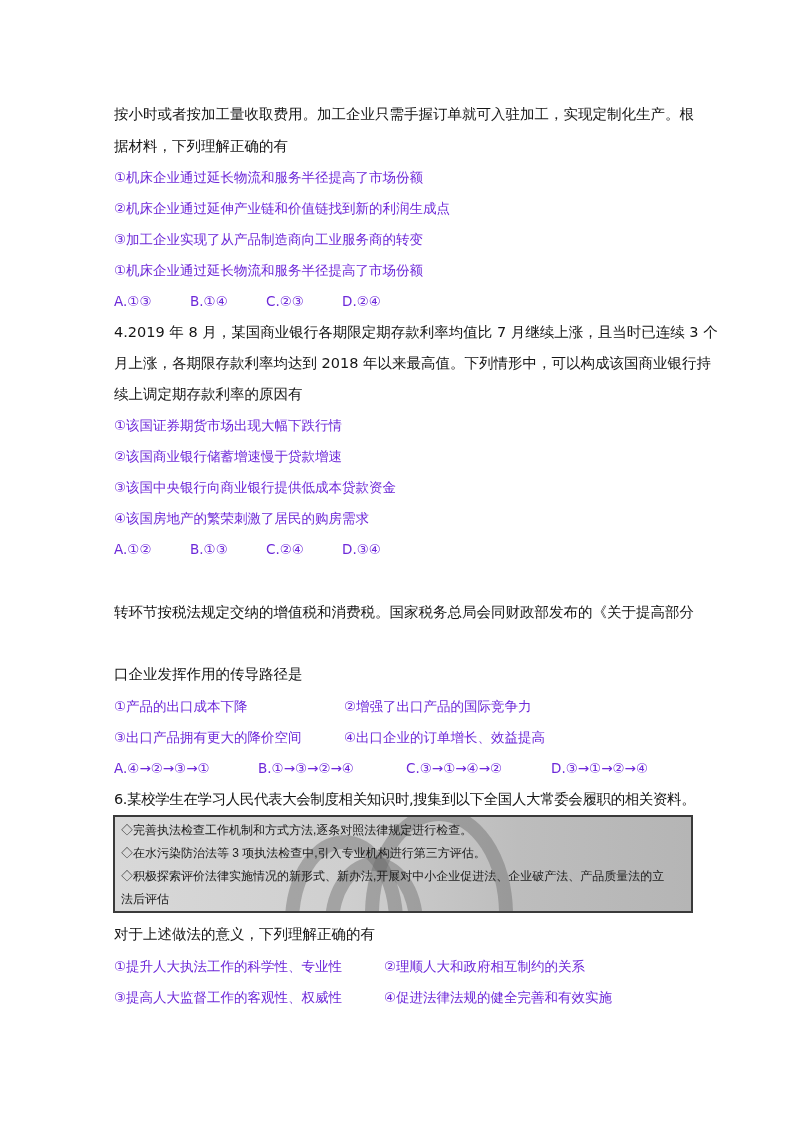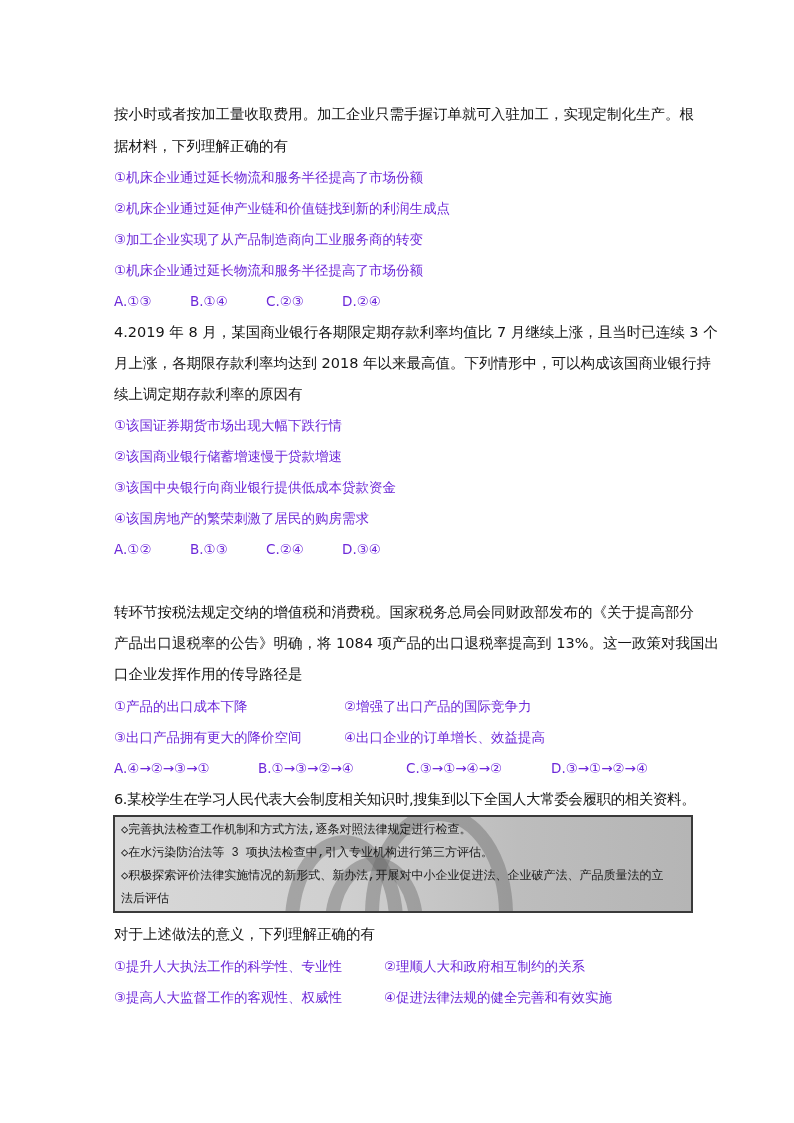--- a/index.html
+++ b/index.html
@@ -6,21 +6,21 @@
     body { width: 794px; height: 1123px; position: relative; overflow: hidden;
            font-family: "DejaVu Sans", "Liberation Sans", sans-serif; color: #111; }
     .page { position: absolute; left: 0; top: 0; width: 636px; height: 1123px; }
     .line { position: absolute; left: 114px; font-size: 14.5px; line-height: 18px; white-space: nowrap; color: #151515; }
     .opt { font-size: 13.5px; color: #6d28d9; }
     .choices span { display: inline-block; }
     .box { position: absolute; left: 113px; top: 815px; width: 580px; height: 98px;
            border: 2px solid #3a3a3a; box-sizing: border-box;
            background: linear-gradient(90deg, #d8d8d8 0%, #cfcfcf 40%, #bdbdbd 70%, #b5b5b5 100%); overflow: hidden; }
     .box .arc { position: absolute; border-radius: 50% 50% 0 0; border: 14px solid rgba(110,110,110,0.45); border-bottom: none; }
-    .box .bl { position: absolute; left: 6px; font-family: Liberation Mono, monospace; font-size: 12px; line-height: 15px; color: #1a1a1a; white-space: nowrap; }
+    .box .bl { position: absolute; left: 6px; font-family: Liberation Sans, sans-serif; font-size: 12px; line-height: 15px; color: #1a1a1a; white-space: nowrap; }
   </style>
 </head>
 <body>
 
 <div class="page">
 
   <div class="line" style="top:105px">按小时或者按加工量收取费用。加工企业只需手握订单就可入驻加工，实现定制化生产。根</div>
   <div class="line" style="top:137px">据材料，下列理解正确的有</div>
   <div class="line opt" style="top:168px">①机床企业通过延长物流和服务半径提高了市场份额</div>
   <div class="line opt" style="top:199px">②机床企业通过延伸产业链和价值链找到新的利润生成点</div>
@@ -35,21 +35,20 @@
   <div class="line" style="top:385px">续上调定期存款利率的原因有</div>
   <div class="line opt" style="top:416px">①该国证券期货市场出现大幅下跌行情</div>
   <div class="line opt" style="top:447px">②该国商业银行储蓄增速慢于贷款增速</div>
   <div class="line opt" style="top:478px">③该国中央银行向商业银行提供低成本贷款资金</div>
   <div class="line opt" style="top:509px">④该国房地产的繁荣刺激了居民的购房需求</div>
   <div class="line opt choices" style="top:540px">
     <span style="width:76px">A.①②</span><span style="width:76px">B.①③</span><span style="width:76px">C.②④</span><span>D.③④</span>
   </div>
 
   <div class="line" style="top:603px">转环节按税法规定交纳的增值税和消费税。国家税务总局会同财政部发布的《关于提高部分</div>
-  <div class="line" style="top:634px">产品出口退税率的公告》明确，将 1084 项产品的出口退税率提高到 13%。这一政策对我国出</div>
   <div class="line" style="top:665px">口企业发挥作用的传导路径是</div>
   <div class="line opt" style="top:697px">①产品的出口成本下降</div>
   <div class="line opt" style="top:697px; left:344px">②增强了出口产品的国际竞争力</div>
   <div class="line opt" style="top:728px">③出口产品拥有更大的降价空间</div>
   <div class="line opt" style="top:728px; left:344px">④出口企业的订单增长、效益提高</div>
   <div class="line opt choices" style="top:759px">
     <span style="width:144px">A.④→②→③→①</span><span style="width:148px">B.①→③→②→④</span><span style="width:145px">C.③→①→④→②</span><span>D.③→①→②→④</span>
   </div>
 
   <div class="line" style="top:790px; letter-spacing:-0.4px">6.某校学生在学习人民代表大会制度相关知识时,搜集到以下全国人大常委会履职的相关资料。</div>

